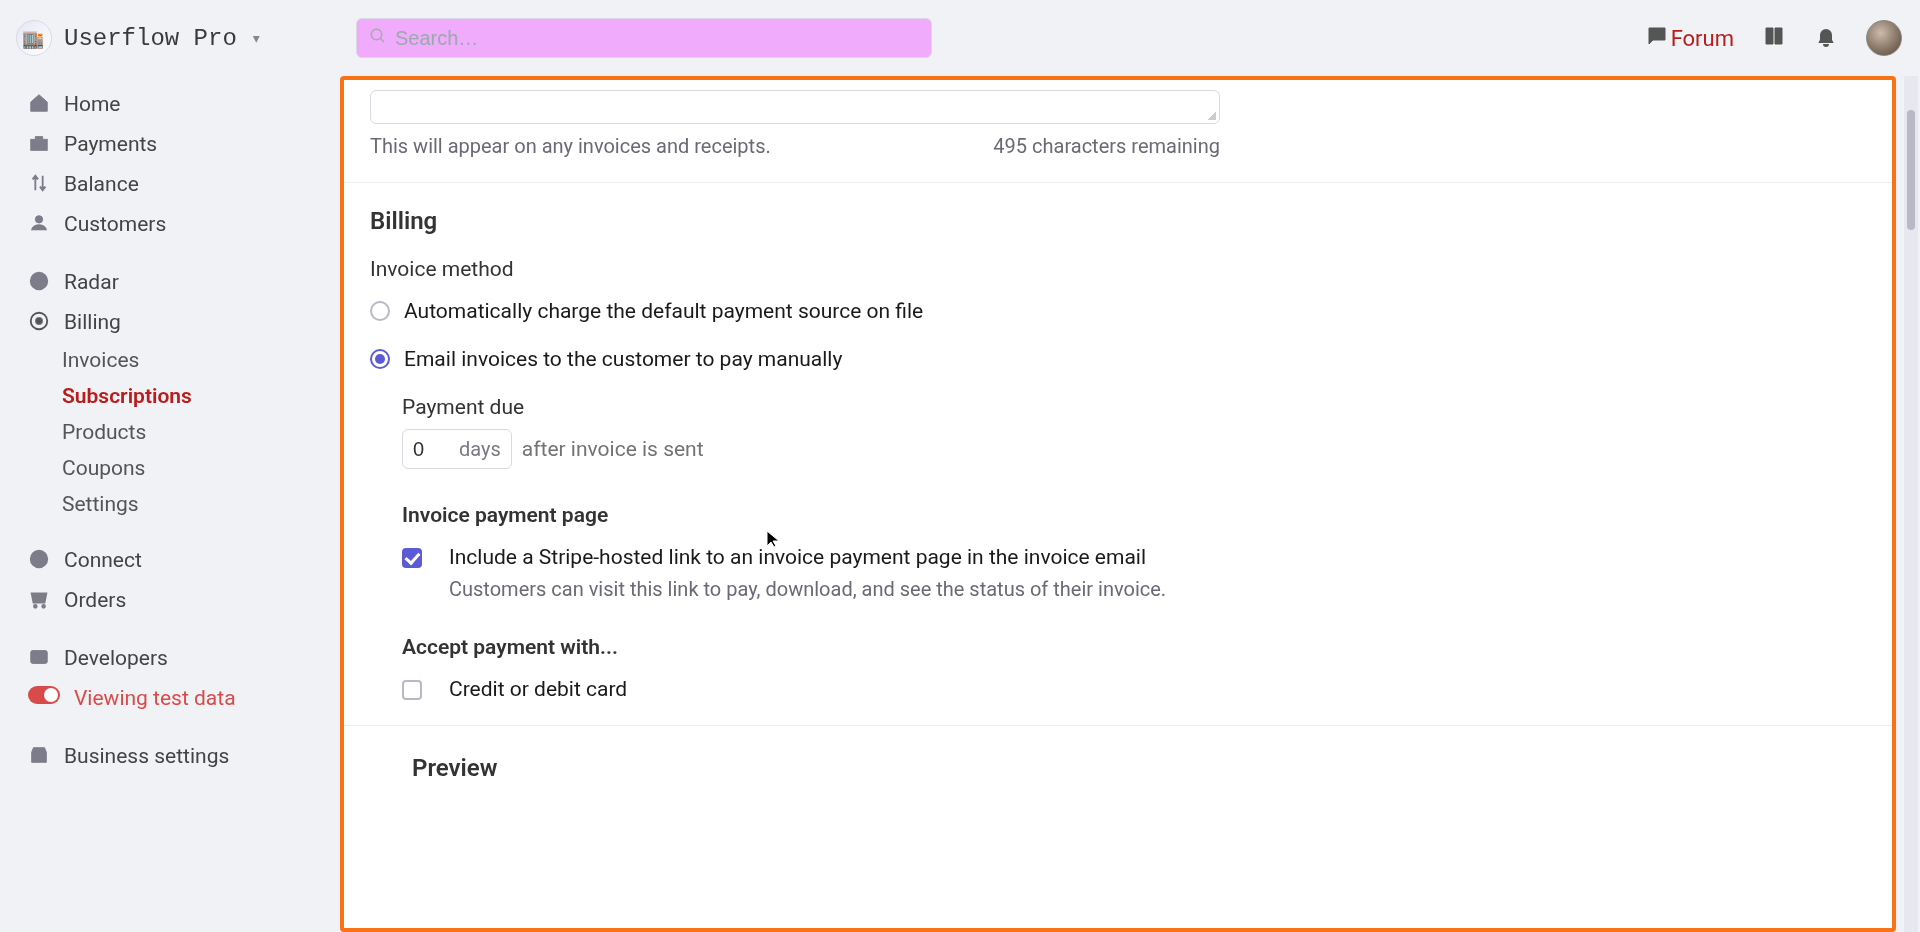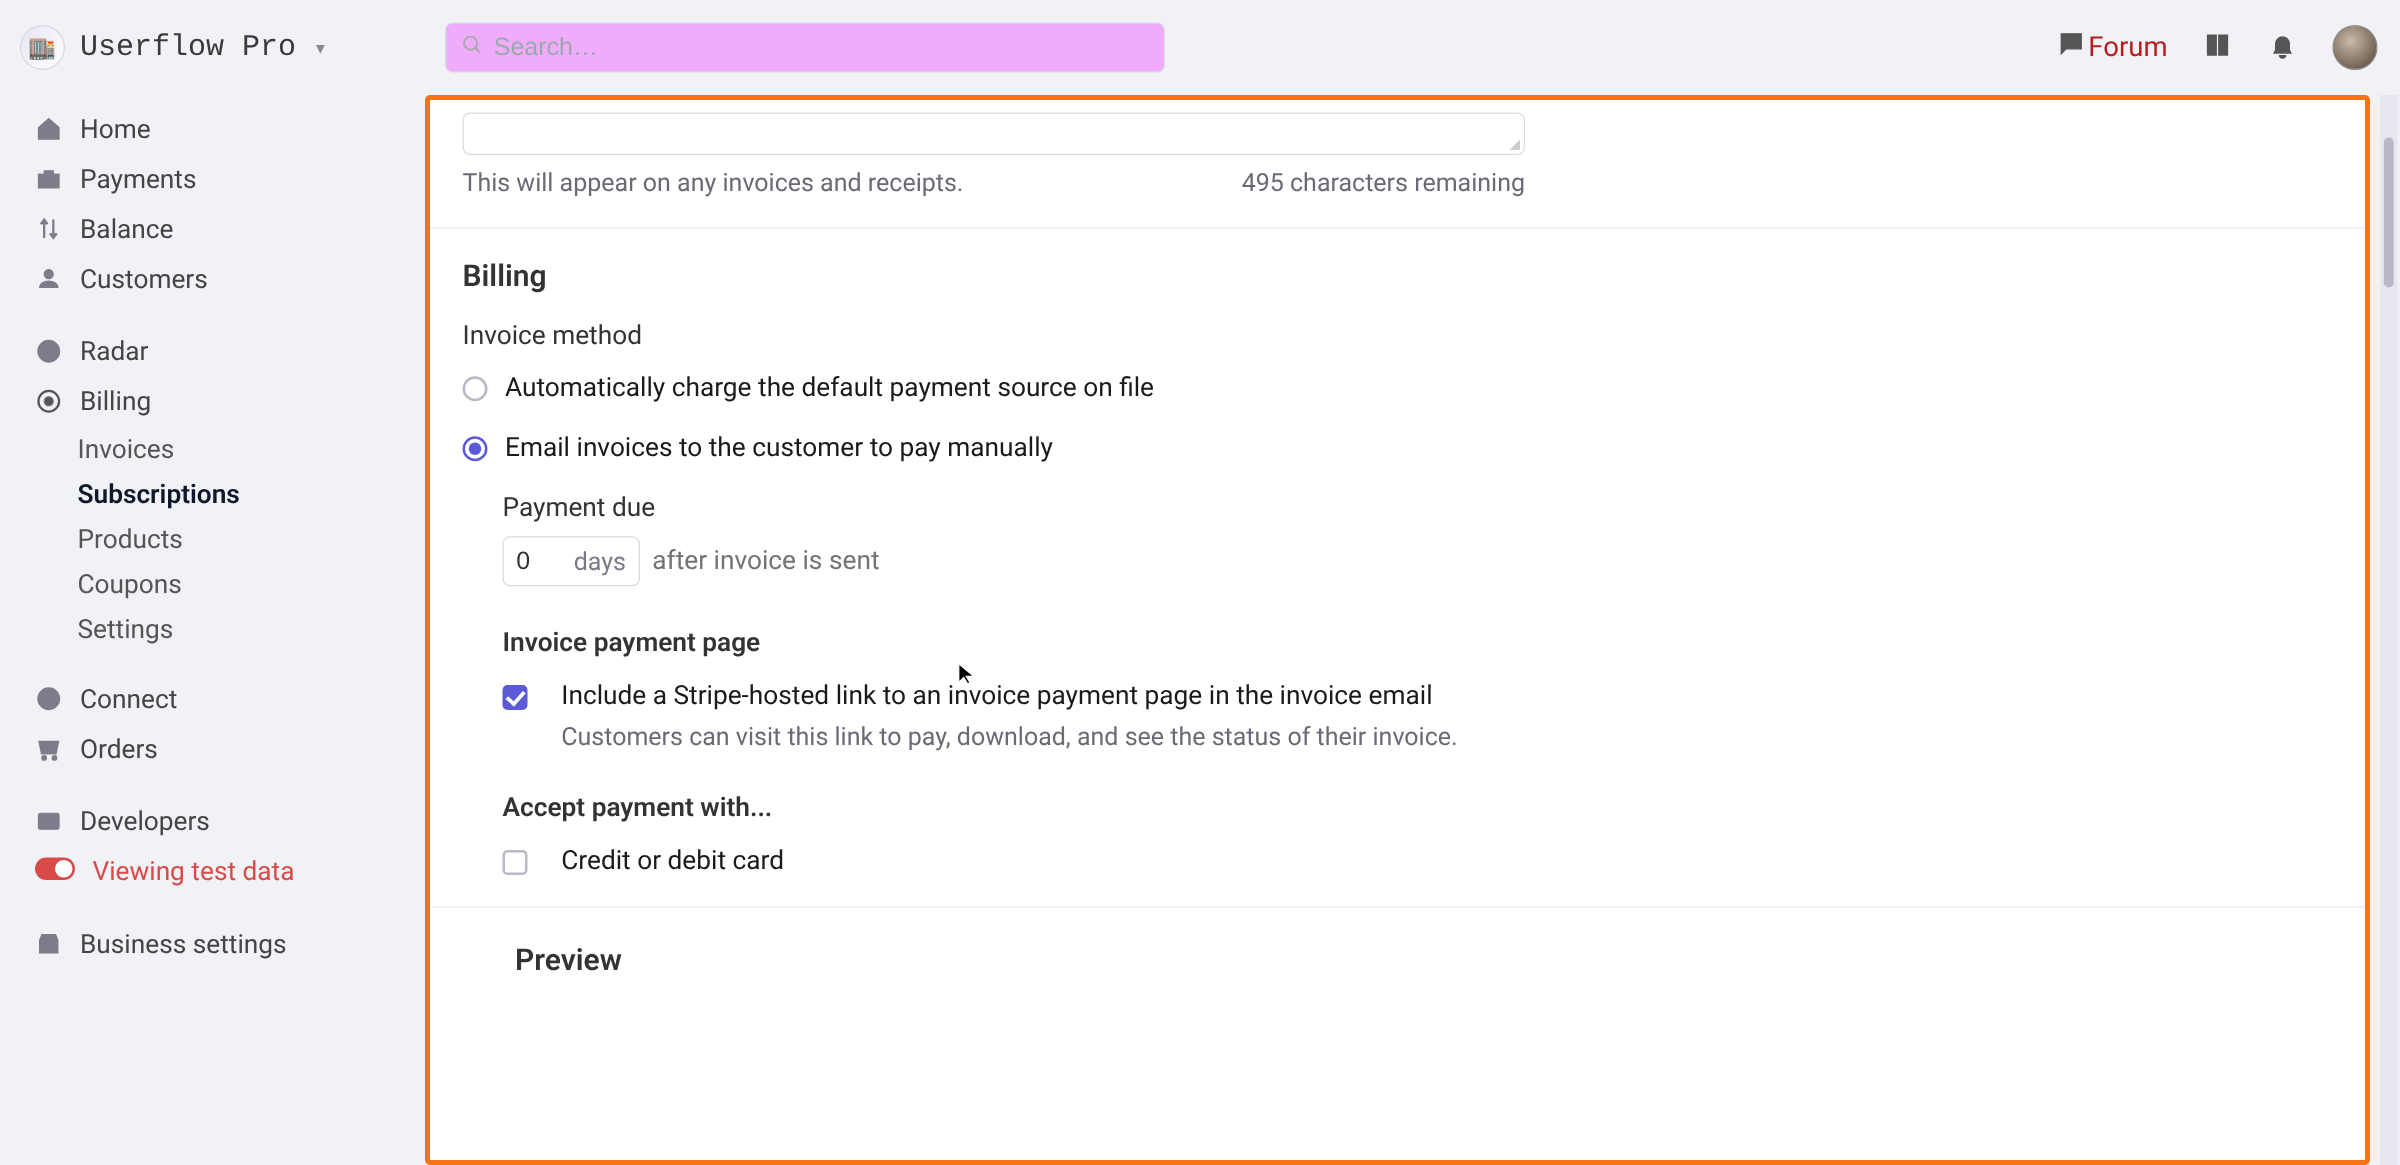--- a/index.html
+++ b/index.html
@@ -82,21 +82,21 @@
   display: flex; align-items: flex-start; gap: 14px;
   padding: 8px 10px;
   font-size: 21px;
   color: #444;
   cursor: pointer;
 }
 .nav-item .icon { width: 22px; height: 22px; display: flex; align-items: center; justify-content: center; }
 .nav-item .icon svg { width: 22px; height: 22px; fill: #7c7c8a; stroke: #7c7c8a; }
 .nav-item.sidebar-billing .icon svg circle:first-child { stroke:#555; fill:none; stroke-width:2; }
 .nav-sub { padding-left: 44px; font-size: 21px; color: #555; padding-top:6px; padding-bottom:6px; cursor: pointer; }
-.nav-sub.active { color: #0f172a; font-weight: 600; }
+.nav-sub.active { color: #b91c1c; font-weight: 600; }
 
 .nav-item.danger { color: #d94a4a; }
 .toggle-on {
   width: 32px; height: 18px; border-radius: 10px;
   background: #d94a4a; position: relative;
 }
 .toggle-on::after {
   content: ""; position: absolute;
   right: 2px; top: 2px; width: 14px; height: 14px;
   background: #fff; border-radius: 50%;

